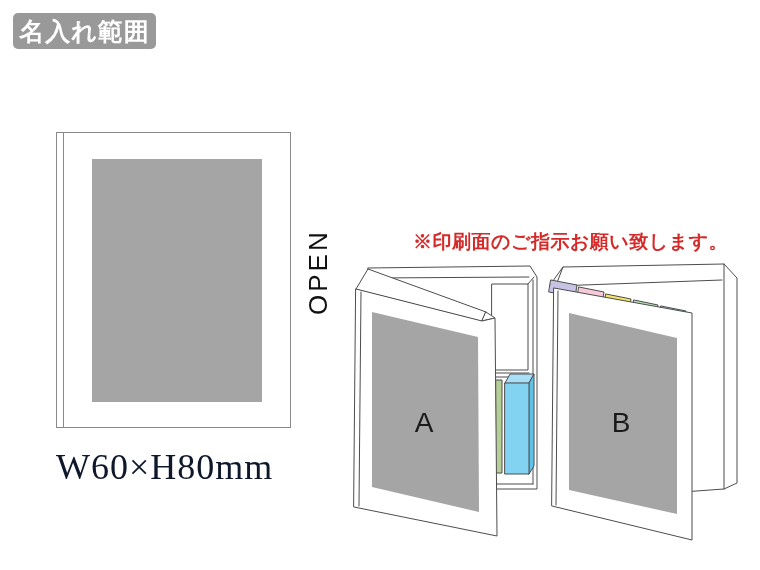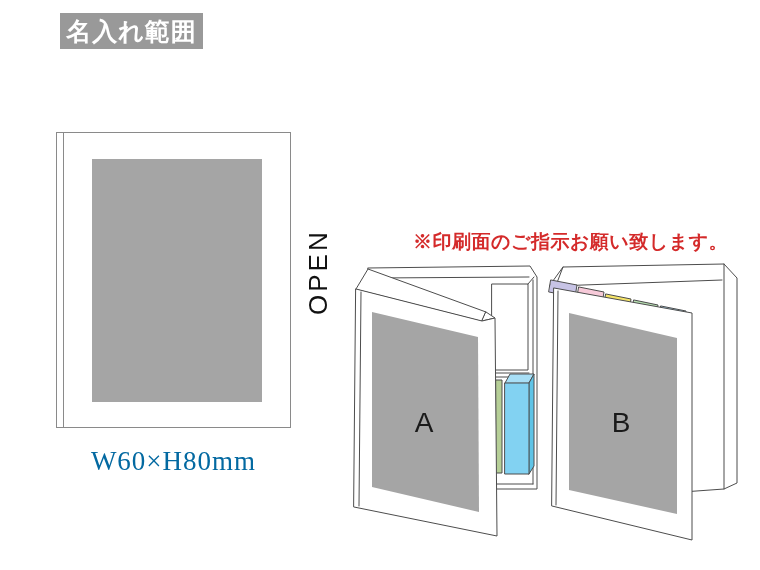--- a/index.html
+++ b/index.html
@@ -3,44 +3,44 @@
 <meta charset="utf-8">
 <style>
   html,body{margin:0;padding:0;}
   body{
     width:760px;height:570px;position:relative;overflow:hidden;
     background:#ffffff;
     font-family:"Liberation Sans","DejaVu Sans",sans-serif;
   }
   .badge{
     position:absolute;left:13px;top:13px;width:143px;height:36px;
-    background:#999999;color:#ffffff;border-radius:0;
+    background:#999999;color:#ffffff;border-radius:5px;
     font-size:25px;font-weight:bold;letter-spacing:1px;
-    text-align:center;line-height:37px;margin-left:47px;
+    text-align:center;line-height:37px;
   }
   .panel-box{
     position:absolute;left:56px;top:132px;width:235px;height:296px;
     border:1px solid #8a8a8a;background:#ffffff;box-sizing:border-box;
   }
   .spine-line{
     position:absolute;left:6px;top:0;bottom:0;width:1px;background:#8a8a8a;
   }
   .print-fill{
     position:absolute;left:35px;top:26px;width:170px;height:243px;
     background:#a5a5a5;
   }
   .open-label{
     position:absolute;left:280px;top:262px;width:76px;height:30px;
     transform:rotate(-90deg);transform-origin:50% 50%;
     font-size:26px;letter-spacing:3px;color:#111111;text-align:center;line-height:30px;
   }
   .size-caption{
-    position:absolute;left:56px;top:446px;width:235px;text-align:center;
+    position:absolute;left:56px;top:446px;width:235px;
     font-family:"Liberation Serif","DejaVu Serif",serif;
-    font-size:27px;color:#0369a1;letter-spacing:1px;
+    font-size:36px;color:#0f172a;letter-spacing:1px;
   }
   .note{
     position:absolute;left:413px;top:229px;white-space:nowrap;
     font-size:19px;font-weight:bold;color:#d42a2a;letter-spacing:0.5px;font-family:Liberation Serif, serif;
   }
   .books-svg{position:absolute;left:340px;top:250px;}
   .books-svg *{vector-effect:non-scaling-stroke;}
 </style>
 </head>
 <body>

